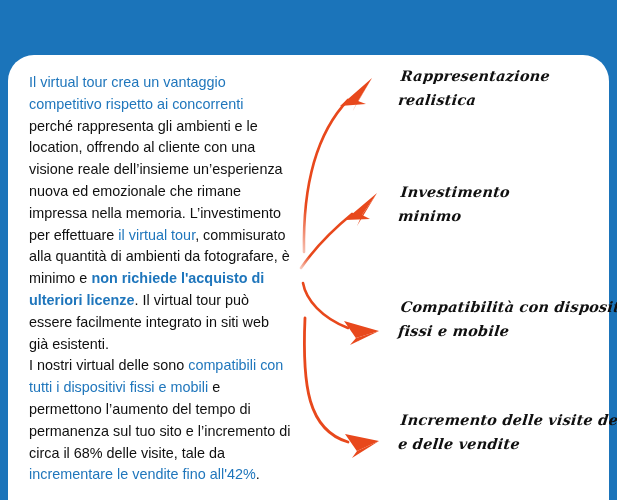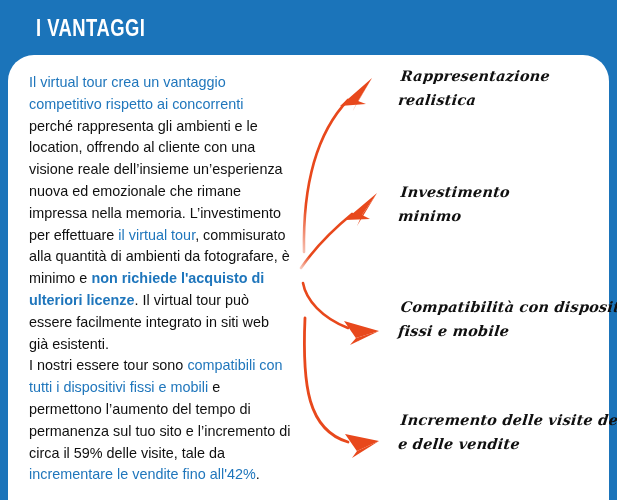--- a/index.html
+++ b/index.html
@@ -118,30 +118,27 @@
 </style>
 </head>
 <body>
 
 <div id="slide">
 
   <div class="backdrop"></div>
 
   <div class="card"></div>
 
-  <div class="header">
-    <div class="header-title">I VANTAGGI</div>
-  </div>
 
   <div class="body-col">
     <p>
       <span class="hl">Il virtual tour crea un vantaggio competitivo rispetto ai concorrenti</span><span> perché rappresenta gli ambienti e le location, offrendo al cliente con una visione reale dell’insieme un’esperienza nuova ed emozionale che rimane impressa nella memoria. L’investimento per effettuare </span><span class="hl">il virtual tour</span><span>, commisurato alla quantità di ambienti da fotografare, è minimo e </span><span class="hl-b">non richiede l'acquisto di ulteriori licenze</span><span>. Il virtual tour può essere facilmente integrato in siti web già esistenti.</span>
     </p>
     <p>
-      <span>I nostri essere tour sono </span><span class="hl">compatibili con tutti i dispositivi fissi e mobili</span><span> e permettono l’aumento del tempo di permanenza sul tuo sito e l’incremento di circa il 59% delle visite, tale da </span><span class="hl">incrementare le vendite fino all'42%</span><span>.</span>
+      <span>I nostri virtual delle sono </span><span class="hl">compatibili con tutti i dispositivi fissi e mobili</span><span> e permettono l’aumento del tempo di permanenza sul tuo sito e l’incremento di circa il 68% delle visite, tale da </span><span class="hl">incrementare le vendite fino all'42%</span><span>.</span>
     </p>
   </div>
 
   <svg class="arrows" viewBox="0 0 617 500">
     <defs>
       <linearGradient id="fadeA" x1="0" y1="1" x2="0.35" y2="0">
         <stop offset="0" stop-color="#e8481c" stop-opacity="0.35"></stop>
         <stop offset="0.28" stop-color="#e8481c" stop-opacity="1"></stop>
       </linearGradient>
       <linearGradient id="fadeB" x1="0" y1="1" x2="0.4" y2="0.2">

